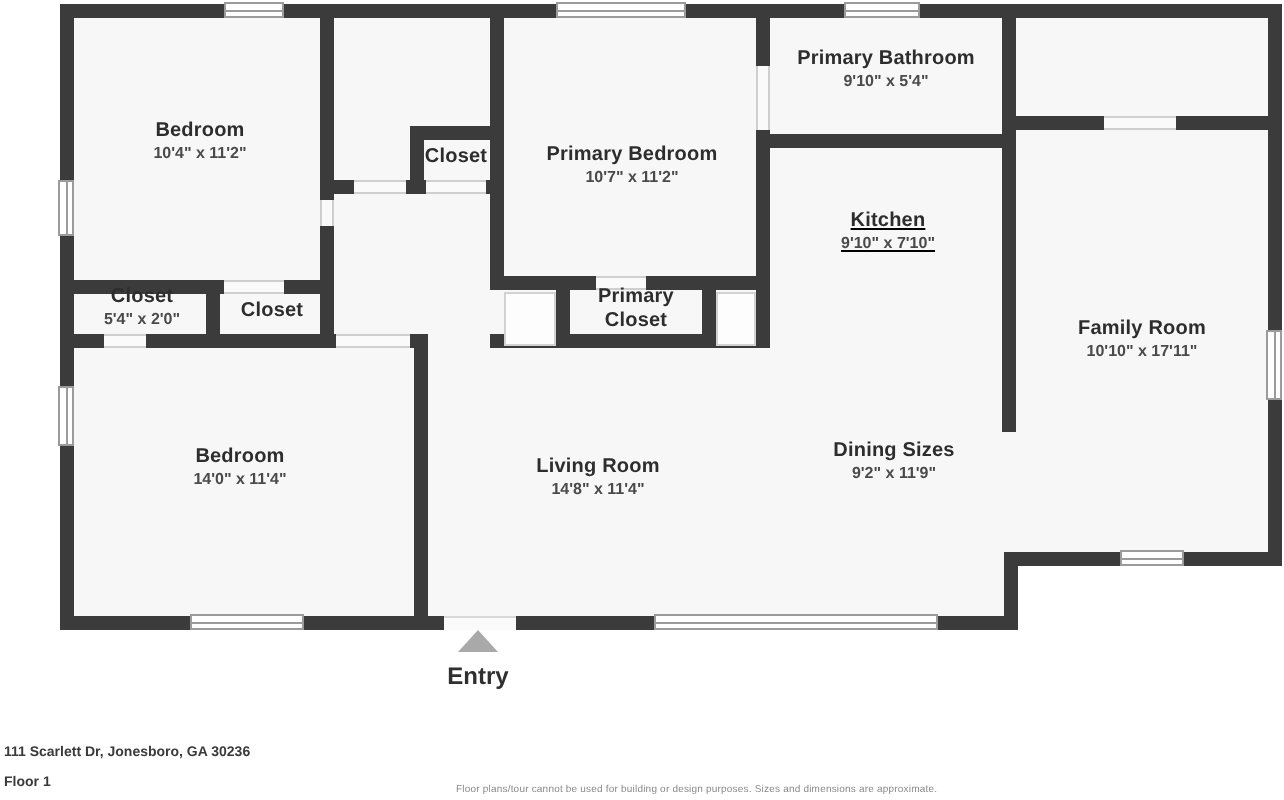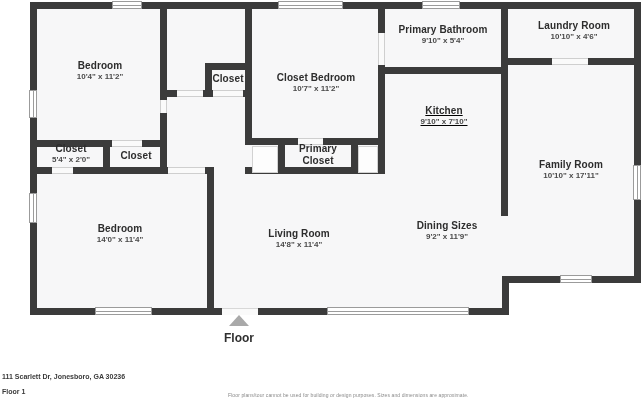--- a/index.html
+++ b/index.html
@@ -94,30 +94,26 @@
   <div class="window v" style="left:633px;top:165px;width:8px;height:35px;"></div>
 
   <div class="room-label" style="left:100px;top:60px;">
     <div class="rname">Bedroom</div>
     <div class="rdims">10'4" x 11'2"</div>
   </div>
   <div class="room-label" style="left:228px;top:73px;">
     <div class="rname">Closet</div>
   </div>
   <div class="room-label" style="left:316px;top:72px;">
-    <div class="rname">Closet Bedroom</div>
+    <div class="rname">Primary Bedroom</div>
     <div class="rdims">10'7" x 11'2"</div>
   </div>
   <div class="room-label" style="left:443px;top:24px;">
     <div class="rname">Primary Bathroom</div>
     <div class="rdims">9'10" x 5'4"</div>
-  </div>
-  <div class="room-label" style="left:574px;top:20px;">
-    <div class="rname">Laundry Room</div>
-    <div class="rdims">10'10" x 4'6"</div>
   </div>
   <div class="room-label" style="left:444px;top:105px;text-decoration:underline;">
     <div class="rname">Kitchen</div>
     <div class="rdims">9'10" x 7'10"</div>
   </div>
   <div class="room-label" style="left:571px;top:159px;">
     <div class="rname">Family Room</div>
     <div class="rdims">10'10" x 17'11"</div>
   </div>
   <div class="room-label" style="left:71px;top:143px;">
@@ -137,19 +133,19 @@
   <div class="room-label" style="left:299px;top:228px;">
     <div class="rname">Living Room</div>
     <div class="rdims">14'8" x 11'4"</div>
   </div>
   <div class="room-label" style="left:447px;top:220px;">
     <div class="rname">Dining Sizes</div>
     <div class="rdims">9'2" x 11'9"</div>
   </div>
 
   <div class="entry-tri"></div>
-  <div class="entry-label">Floor</div>
+  <div class="entry-label">Entry</div>
 
   <div class="addr">111 Scarlett Dr, Jonesboro, GA 30236</div>
   <div class="floor">Floor 1</div>
   <div class="disclaimer">Floor plans/tour cannot be used for building or design purposes. Sizes and dimensions are approximate.</div>
 
 </div>
 
 </body></html>

